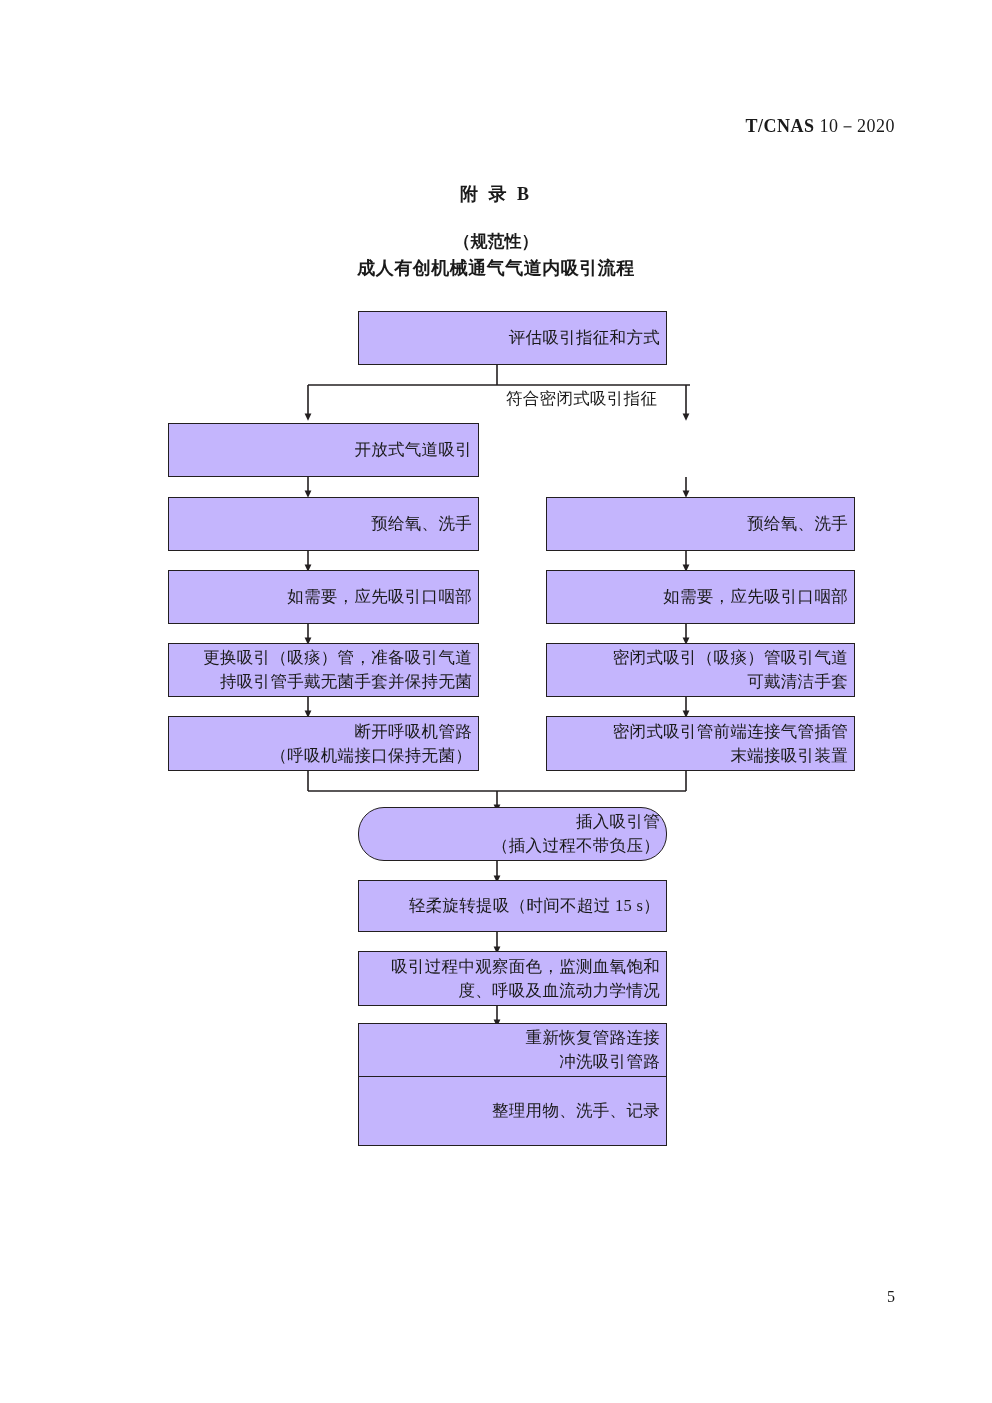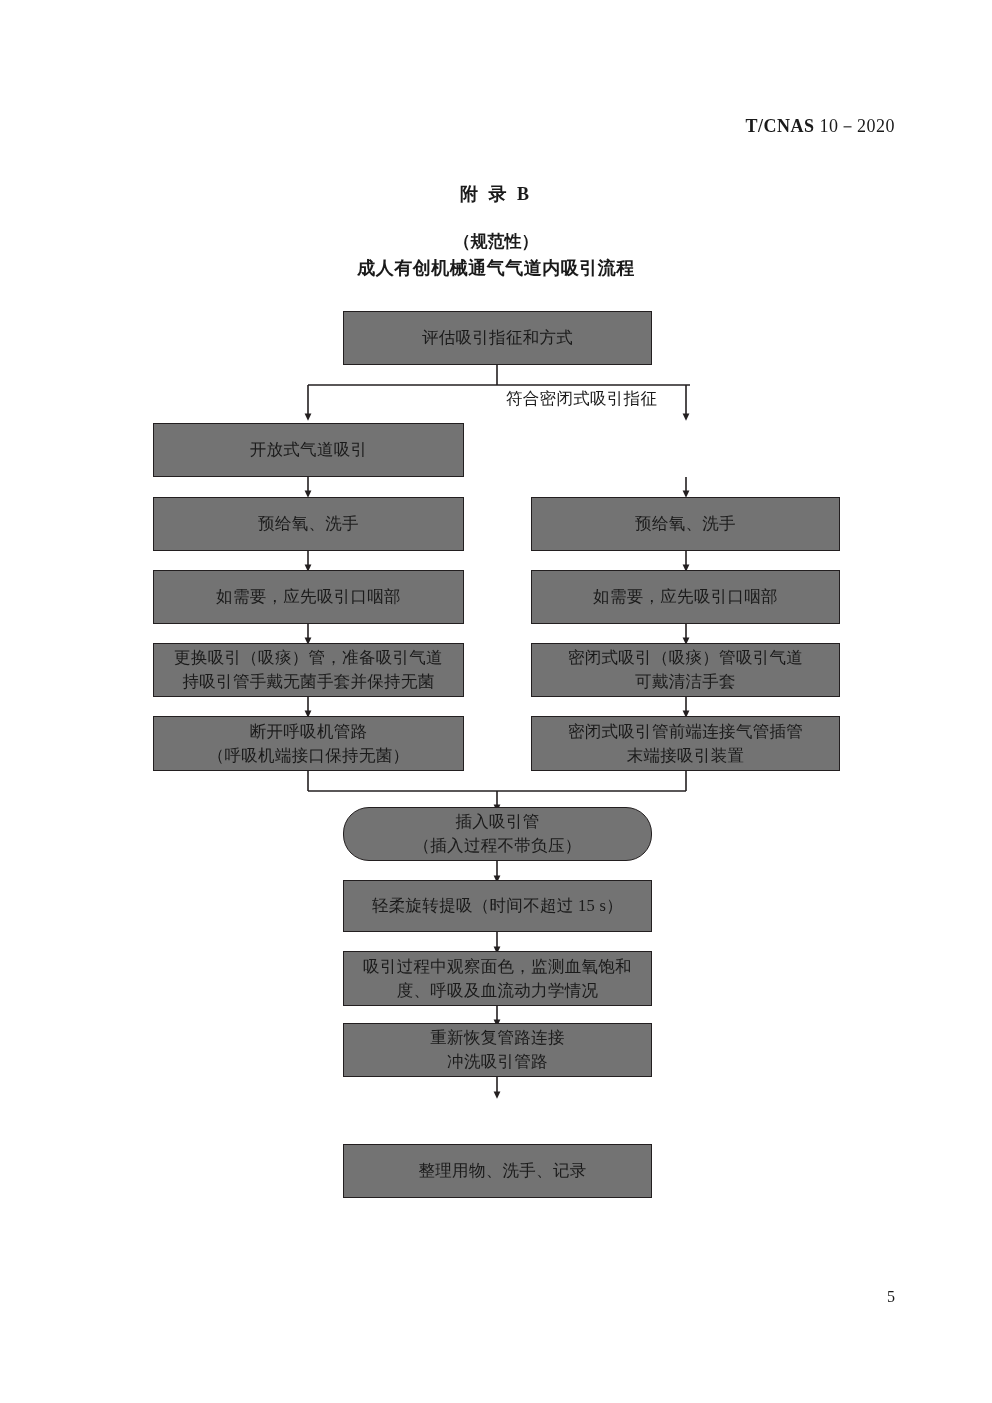--- a/index.html
+++ b/index.html
@@ -59,30 +59,31 @@
     position: absolute;
     top: 0;
     left: 0;
     width: 992px;
     height: 1403px;
   }
   .node {
     position: absolute;
     box-sizing: border-box;
     border: 1.6px solid #231f20;
-    background: #737373;
+    background: #c4b5fd;
     display: flex;
     flex-direction: column;
-    align-items: center;
+    align-items: flex-end;
     justify-content: center;
     font-size: 16.5px;
     line-height: 1.45;
     text-align: center;
     letter-spacing: 0.3px;
     padding: 2px 6px;
+    margin-left: 15px;
   }
   .node .ln { display: block; white-space: nowrap; }
 
   .edge-label {
     position: absolute;
     font-size: 16.5px;
     letter-spacing: 0.3px;
     white-space: nowrap;
   }
 
@@ -215,19 +216,19 @@
   <div class="node" style="left:343px; top:951px; width:309px; height:55px;">
     <span class="ln">吸引过程中观察面色，监测血氧饱和</span>
     <span class="ln">度、呼吸及血流动力学情况</span>
   </div>
 
   <div class="node" style="left:343px; top:1023px; width:309px; height:54px;">
     <span class="ln">重新恢复管路连接</span>
     <span class="ln">冲洗吸引管路</span>
   </div>
 
-  <div class="node" style="left:343px; top:1144px; width:309px; height:54px;padding-left:16px;">
+  <div class="node" style="left:343px; top:1076px; width:309px; height:70px;padding-left:16px;">
     <span class="ln">整理用物、洗手、记录</span>
   </div>
 
 </div>
 
 <div class="page-number">5</div>
 
 </body></html>

